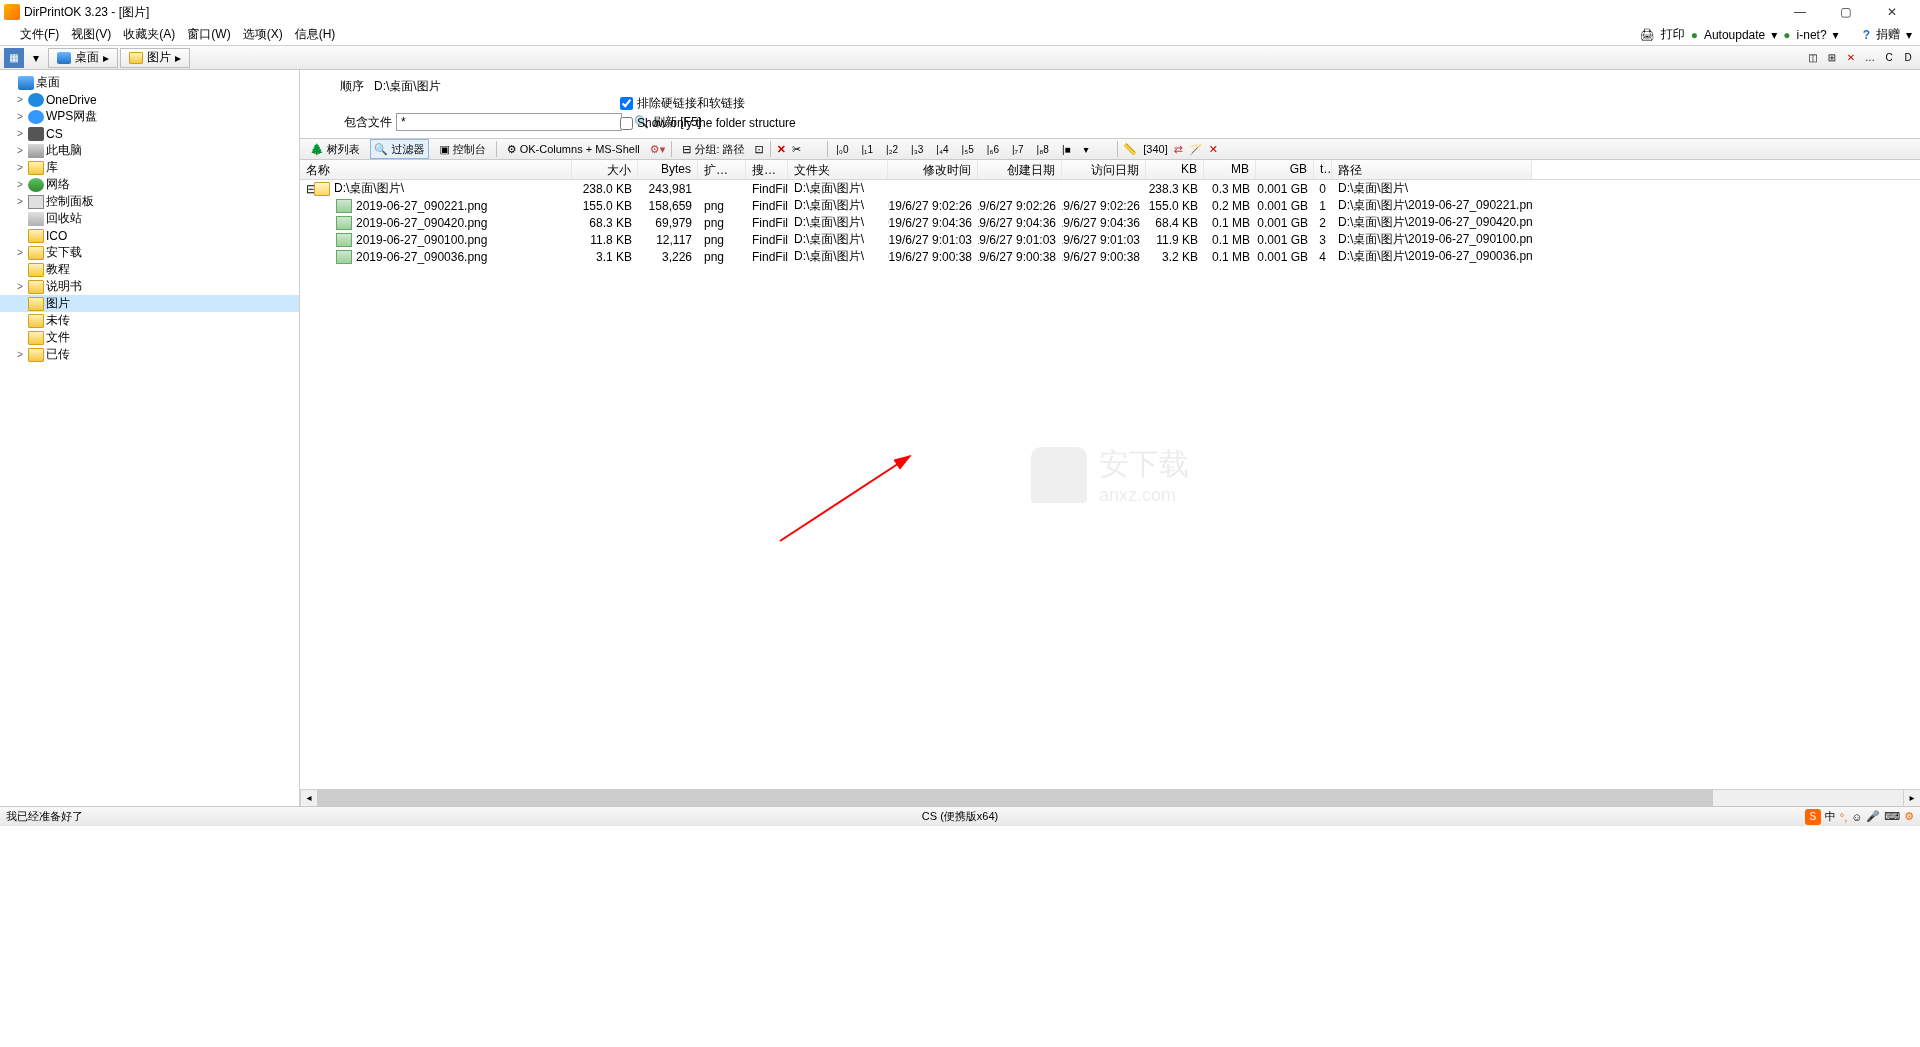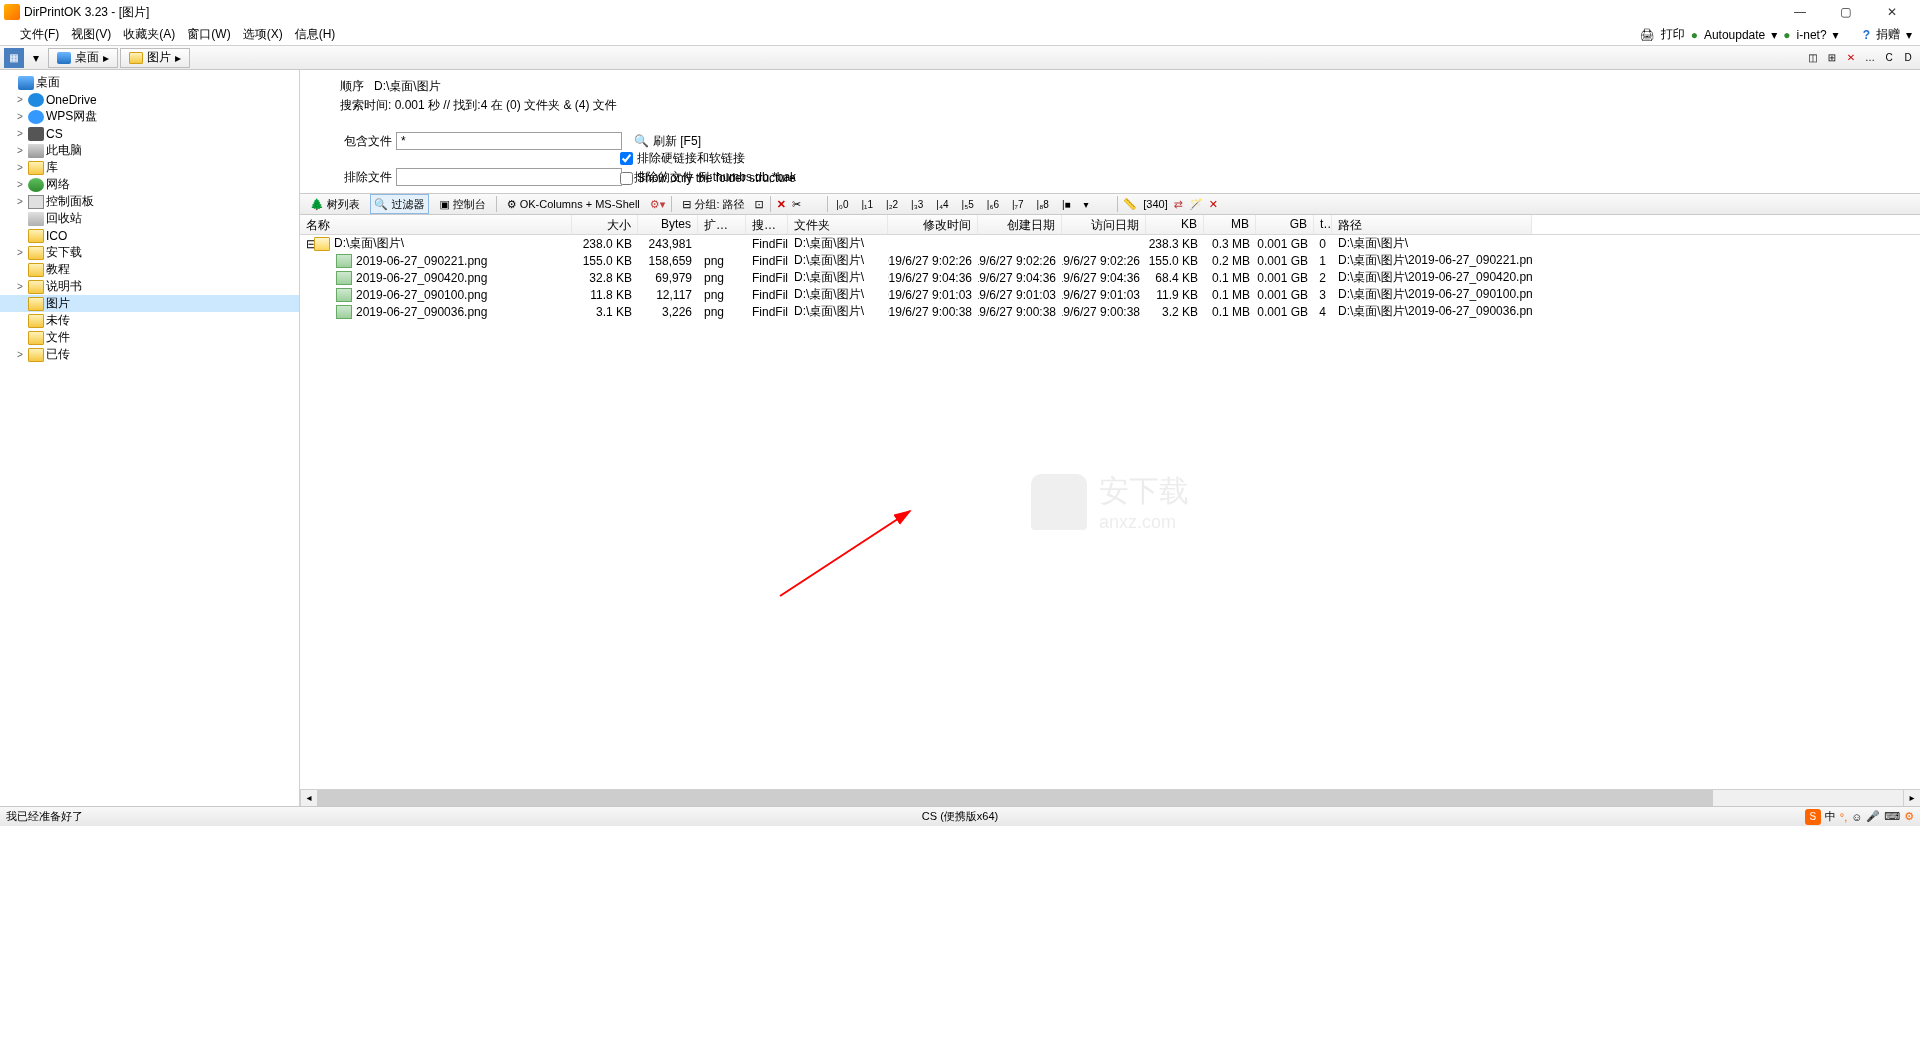--- a/index.html
+++ b/index.html
@@ -221,33 +221,27 @@
         <span>已传</span>
       </div>
     </div>
 
   <div class="content">
     <div class="info-panel">
       <div class="line">
         <span>顺序</span>&nbsp;&nbsp;
         <span>D:\桌面\图片</span>
       </div>
-      <div class="line">搜索时间: 0.001 秒  //  找到:4 在 (0) 文件夹 &amp; (4) 文件</div>
       <div class="filter-row">
         <label>包含文件</label>
         <input type="text" value="*" style="">
         <div class="extra">
           <span class="ico-search">🔍</span>
           <span>刷新 [F5]</span>
         </div>
-      </div>
-      <div class="filter-row">
-        <label>排除文件</label>
-        <input type="text" value="" style="">
-        <div class="extra">排除的文件 例:thumbs.db,*bak</div>
       </div>
       <div class="chk-group">
         <label class="chk">
           <input type="checkbox" checked="" style="">
           <span>排除硬链接和软链接</span>
         </label>
         <label class="chk">
           <input type="checkbox" style="">
           <span>Show only the folder structure</span>
         </label>
@@ -349,21 +343,21 @@
             <div class="cell col-create r">2019/6/27 9:02:26</div>
             <div class="cell col-access r">2019/6/27 9:02:26</div>
             <div class="cell col-kb r">155.0 KB</div>
             <div class="cell col-mb r">0.2 MB</div>
             <div class="cell col-gb r">0.001 GB</div>
             <div class="cell col-idx r">1</div>
             <div class="cell col-path">D:\桌面\图片\2019-06-27_090221.png</div>
           </div>
           <div class="list-row">
             <div class="cell col-name"><span style="width:30px;display:inline-block"></span><span class="fico" style="background:linear-gradient(#cfe8cf,#9dd09d);border:1px solid #6a6"></span>2019-06-27_090420.png</div>
-            <div class="cell col-size r">32.8 KB</div>
+            <div class="cell col-size r">68.3 KB</div>
             <div class="cell col-bytes r">69,979</div>
             <div class="cell col-ext">png</div>
             <div class="cell col-search">FindFile</div>
             <div class="cell col-folder">D:\桌面\图片\</div>
             <div class="cell col-mod r">2019/6/27 9:04:36</div>
             <div class="cell col-create r">2019/6/27 9:04:36</div>
             <div class="cell col-access r">2019/6/27 9:04:36</div>
             <div class="cell col-kb r">68.4 KB</div>
             <div class="cell col-mb r">0.1 MB</div>
             <div class="cell col-gb r">0.001 GB</div>

